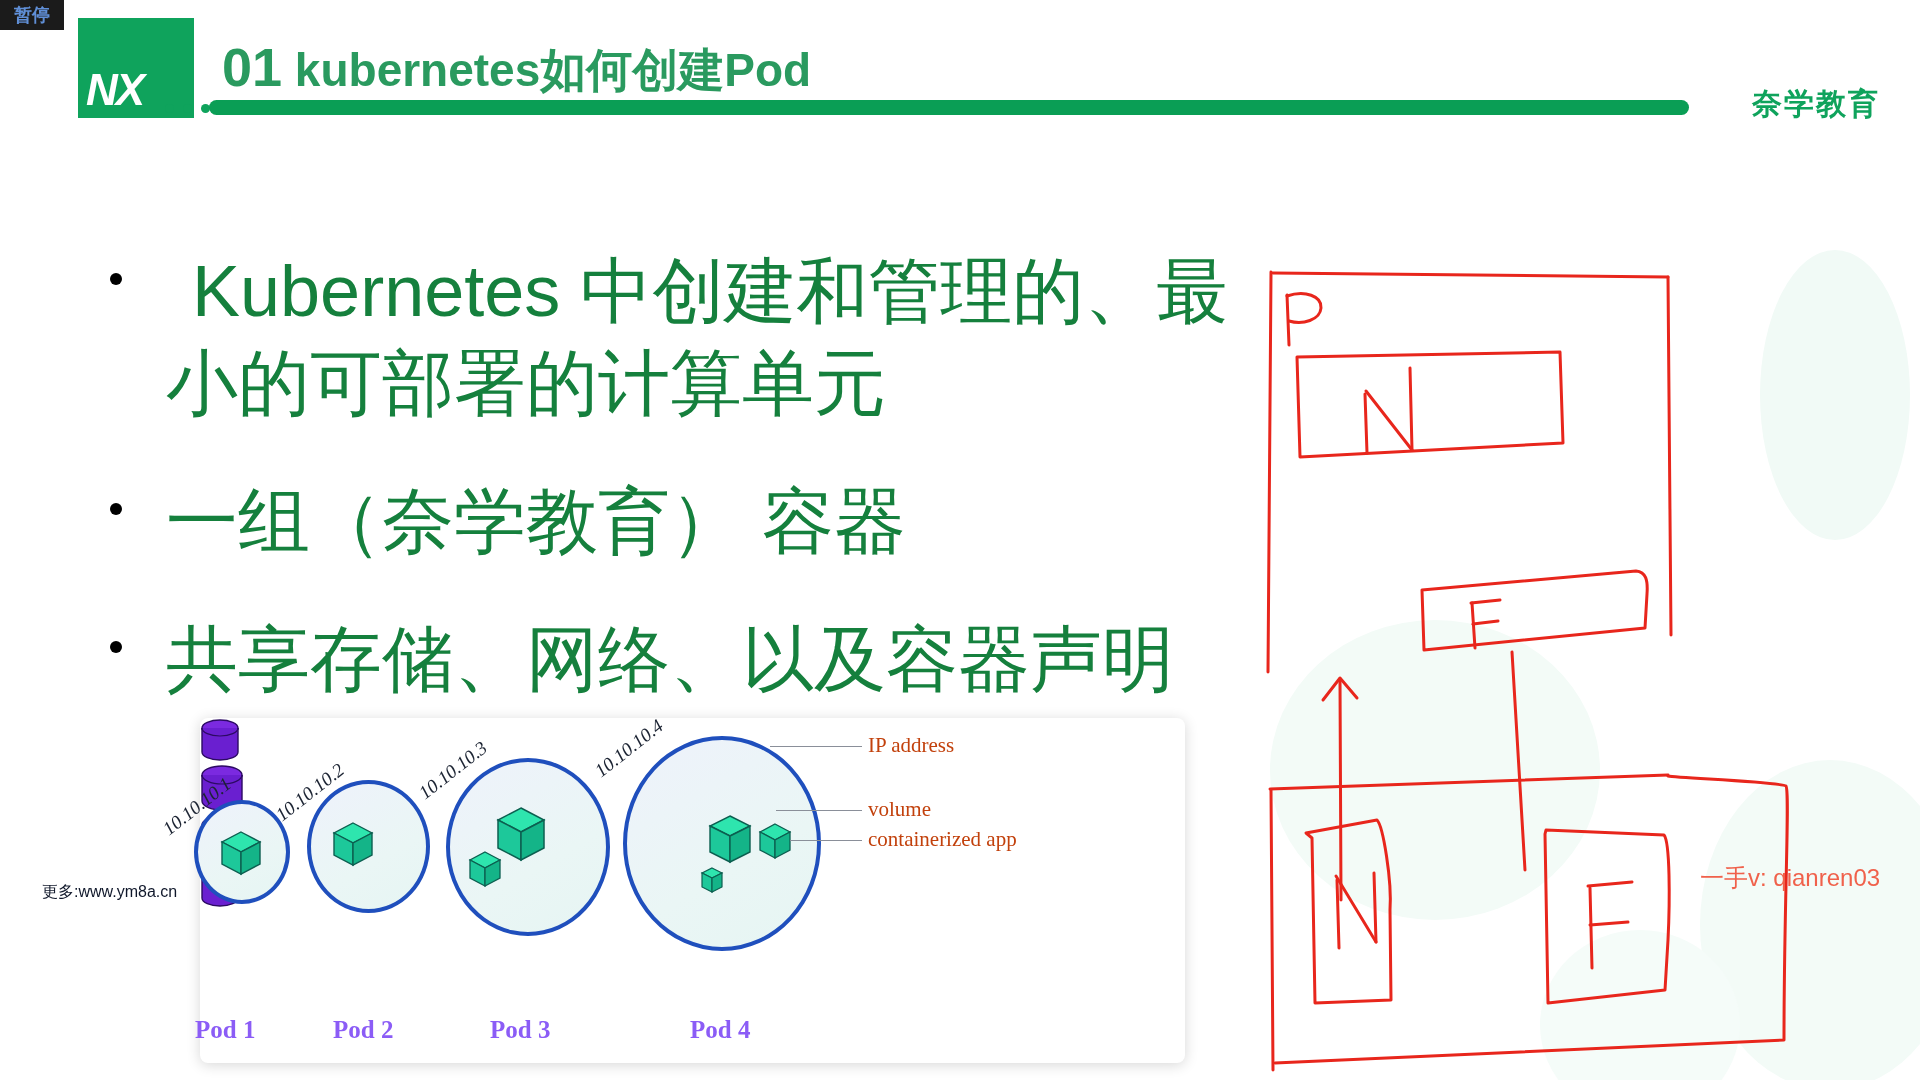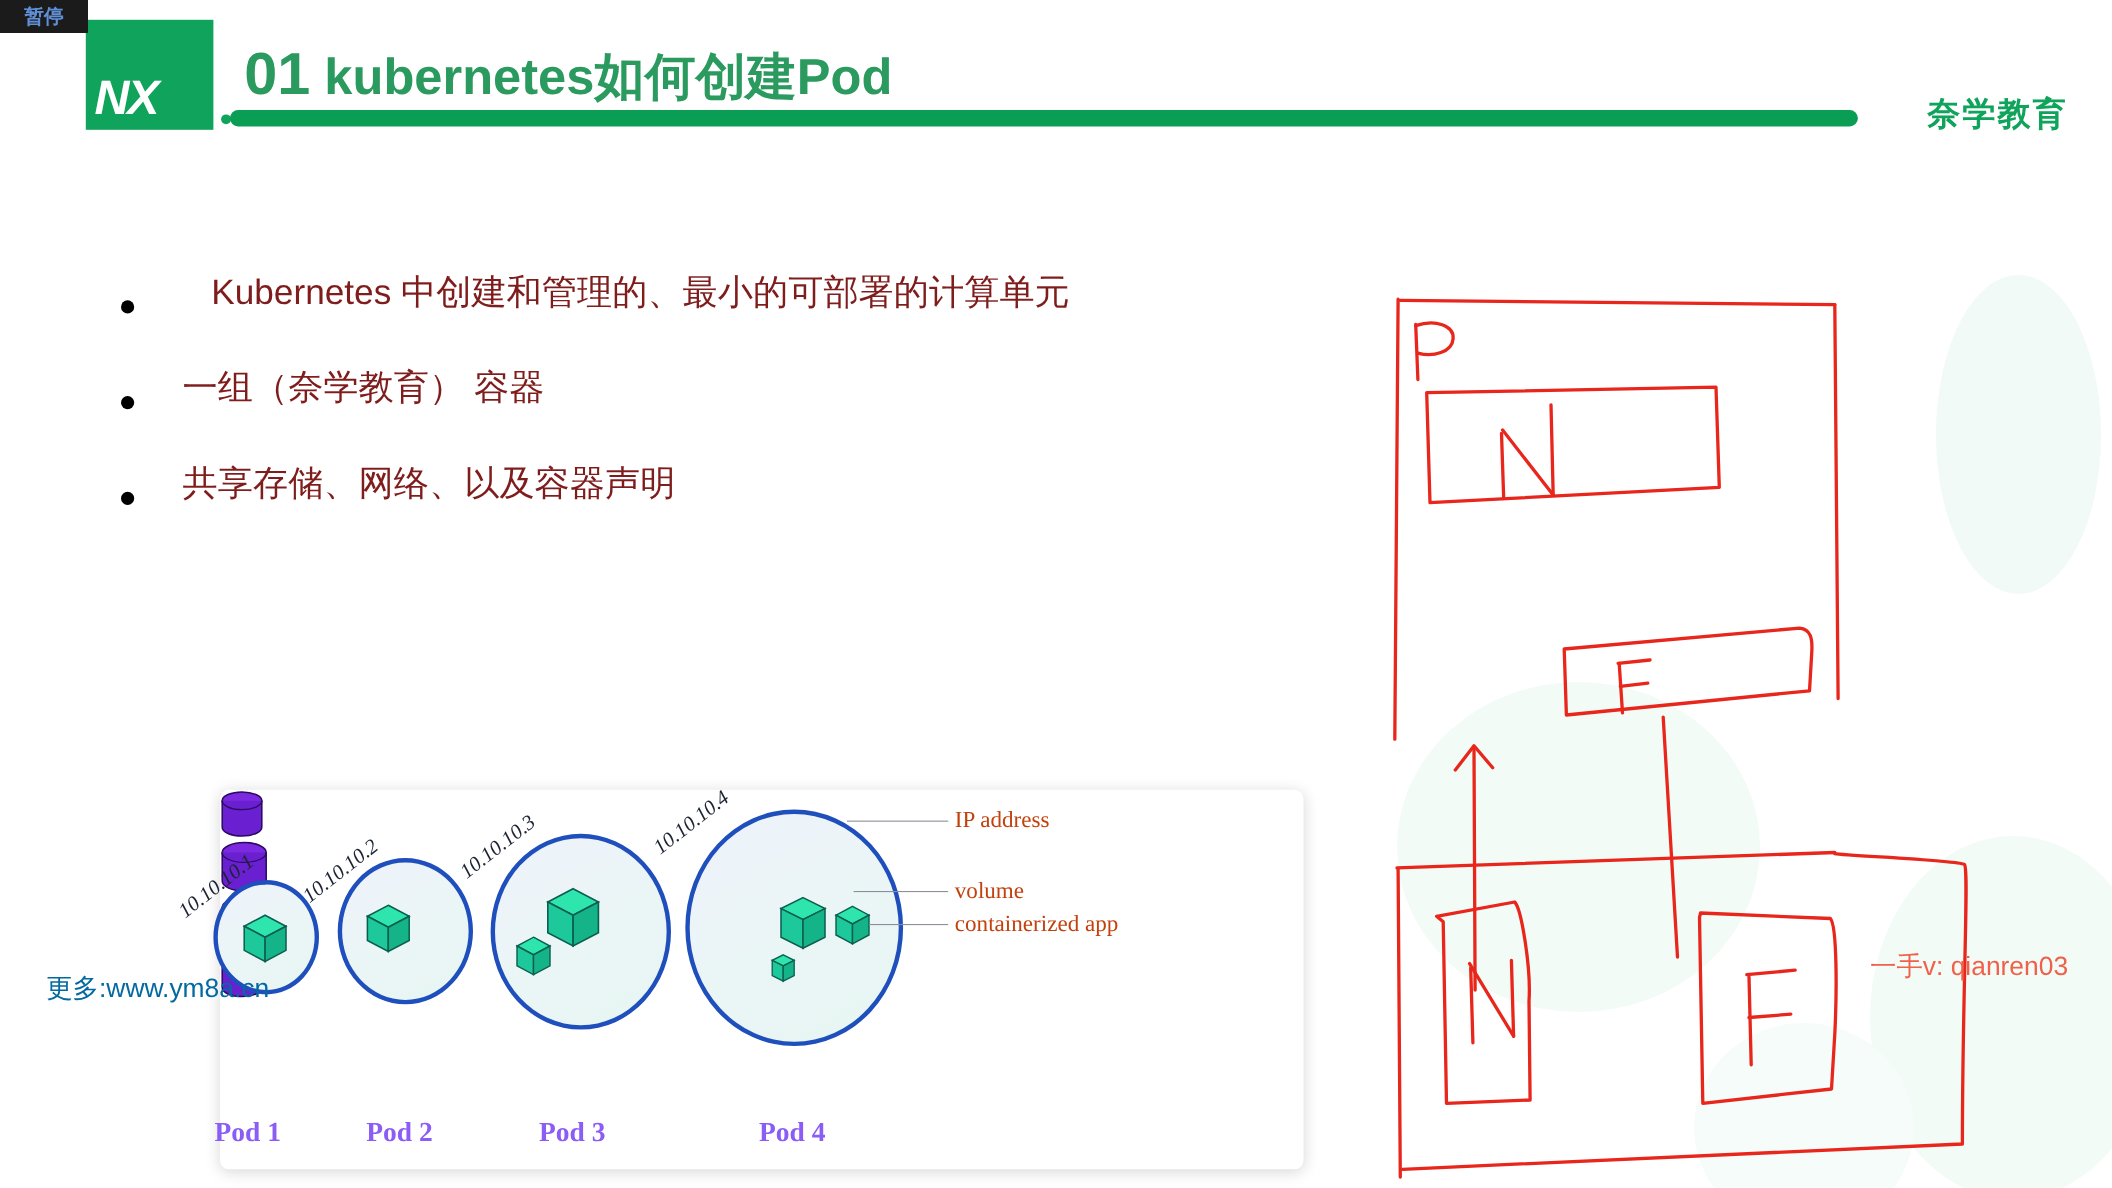--- a/index.html
+++ b/index.html
@@ -25,21 +25,21 @@
     pointer-events: none;
   }
   #blob-a { left: 1760px; top: 250px; width: 150px; height: 290px; }
   #blob-b { left: 1270px; top: 620px; width: 330px; height: 300px; background:#f3fbf7; }
   #blob-c { left: 1700px; top: 760px; width: 260px; height: 330px; background:#f3fbf7;}
   #blob-d { left: 1540px; top: 930px; width: 200px; height: 190px; background:#f5fcf9;}
 
   
   #pause-badge {
     position: absolute; left: 0; top: 0;
-    width: 80px; height: 30px;
+    width: 64px; height: 30px;
     background: #1b1b1b;
     color: #5f8fd8;
     font-size: 18px; font-weight: bold;
     line-height: 30px; text-align: center;
     letter-spacing: 0px;
     z-index: 40;
     text-shadow: 0 0 1px #2d2d2d;
   }
 
   
@@ -83,22 +83,22 @@
 
   
   #bullets { position: absolute; left: 110px; top: 245px; width: 1120px; z-index: 10; }
   .bullet-row { display: flex; align-items: flex-start; margin-bottom: 46px; }
   .bullet-dot {
     flex: 0 0 auto;
     width: 12px; height: 12px; border-radius: 50%;
     background: #000; margin-top: 28px; margin-right: 44px;
   }
   .bullet-text {
-    font-size: 32px;
-    color: #7f1d1d;
+    font-size: 72px;
+    color: #15803d;
     line-height: 1.28;
     font-family: "Liberation Sans", sans-serif;
   }
   #bullet-0 .bullet-text { text-indent: 26px; }
 
   
   #pod-card {
     position: absolute;
     left: 200px; top: 718px;
     width: 985px; height: 345px;
@@ -145,21 +145,21 @@
   }
   .leader {
     position: absolute;
     height: 1px;
     background: #8a8f99;
   }
 
   
   #watermark-left {
     position: absolute; left: 42px; top: 882px;
-    font-size: 24px; color: #0369a1; font-weight: 500;
+    font-size: 16px; color: #0f172a; font-weight: 500;
     z-index: 30; white-space: nowrap;
   }
   #watermark-right {
     position: absolute; left: 1700px; top: 862px;
     font-size: 24px; color: #f0614b;
     z-index: 30; white-space: nowrap;
   }
 
   
   #ink { position: absolute; left: 0; top: 0; width: 1920px; height: 1080px; z-index: 25; pointer-events:none; }

